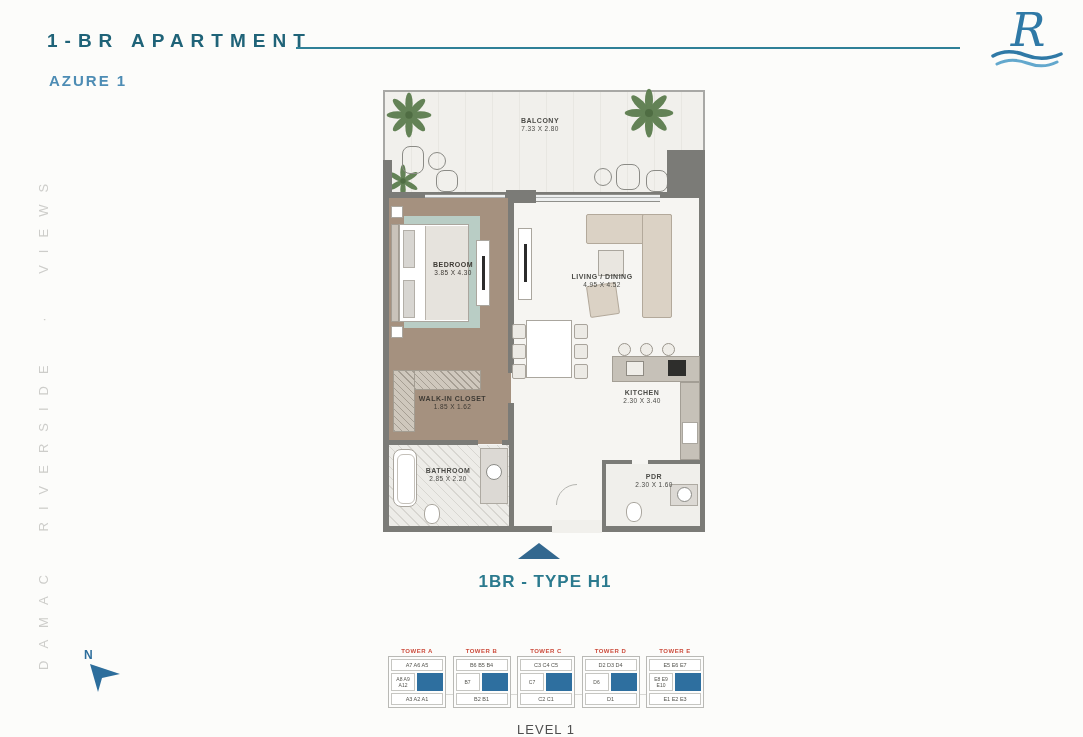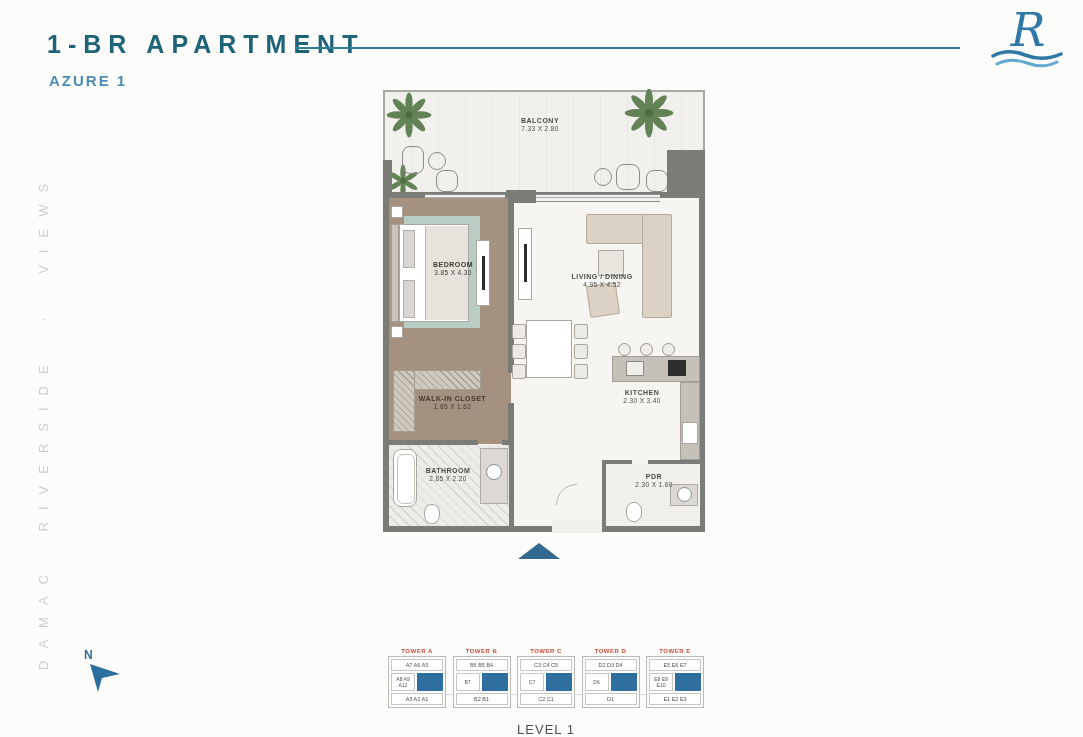--- a/index.html
+++ b/index.html
@@ -1,19 +1,19 @@
 <!DOCTYPE html>
 <html><head>
 <meta charset="utf-8">
 <style>
   html,body{margin:0;padding:0;background:#fdfdfb;}
   .page{position:relative;width:1083px;height:737px;background:#fcfcfa;overflow:hidden;
         font-family:"Liberation Sans",sans-serif;}
   
-  .title{position:absolute;left:47px;top:30px;font-size:25px;letter-spacing:7px;
+  .title{position:absolute;left:47px;top:30px;font-size:19px;letter-spacing:7px;
          font-weight:600;color:#1f6378;}
   .title-rule{position:absolute;left:296px;top:47px;width:664px;height:2px;background:#2f8097;}
   .subtitle{position:absolute;left:49px;top:72px;font-size:15px;letter-spacing:2px;
             font-weight:600;color:#4d8cb4;}
   .logo{position:absolute;left:978px;top:6px;width:100px;height:90px;text-align:center;}
   .logo-r{font-family:"DejaVu Serif",serif;font-style:italic;font-size:46px;line-height:48px;
           color:#2f79a6;display:block;}
   .logo-waves{display:block;margin:-6px auto 0;}
   
   .watermark{position:absolute;left:36px;top:150px;height:520px;writing-mode:vertical-rl;
@@ -229,20 +229,21 @@
     <div class="rlabel" style="left:238px;top:384px;width:72px;">
       <span class="nm">PDR</span>
       <span class="dm">2.30 X 1.60</span>
     </div>
 
     <div class="abs" style="left:172px;top:432px;width:50px;height:13px;background:#f1f0ec;"></div>
     <div class="abs" style="left:176px;top:396px;width:40px;height:40px;border:1px solid #b4b4b0;border-radius:50%;clip-path:polygon(0 0,50% 0,50% 50%,0 50%);"></div>
   </div>
 
   <div class="entry-arrow"></div>
+  <div class="type-label">1BR - TYPE H1</div>
 
   <div class="keyplan">
     <div class="kp-line"></div>
     <div class="towers">
 
       <div class="tower">
         <div class="tower-name">TOWER A</div>
         <div class="tower-diagram">
           <div class="t-top">A7 A6 A5</div>
           <div class="t-mid">

